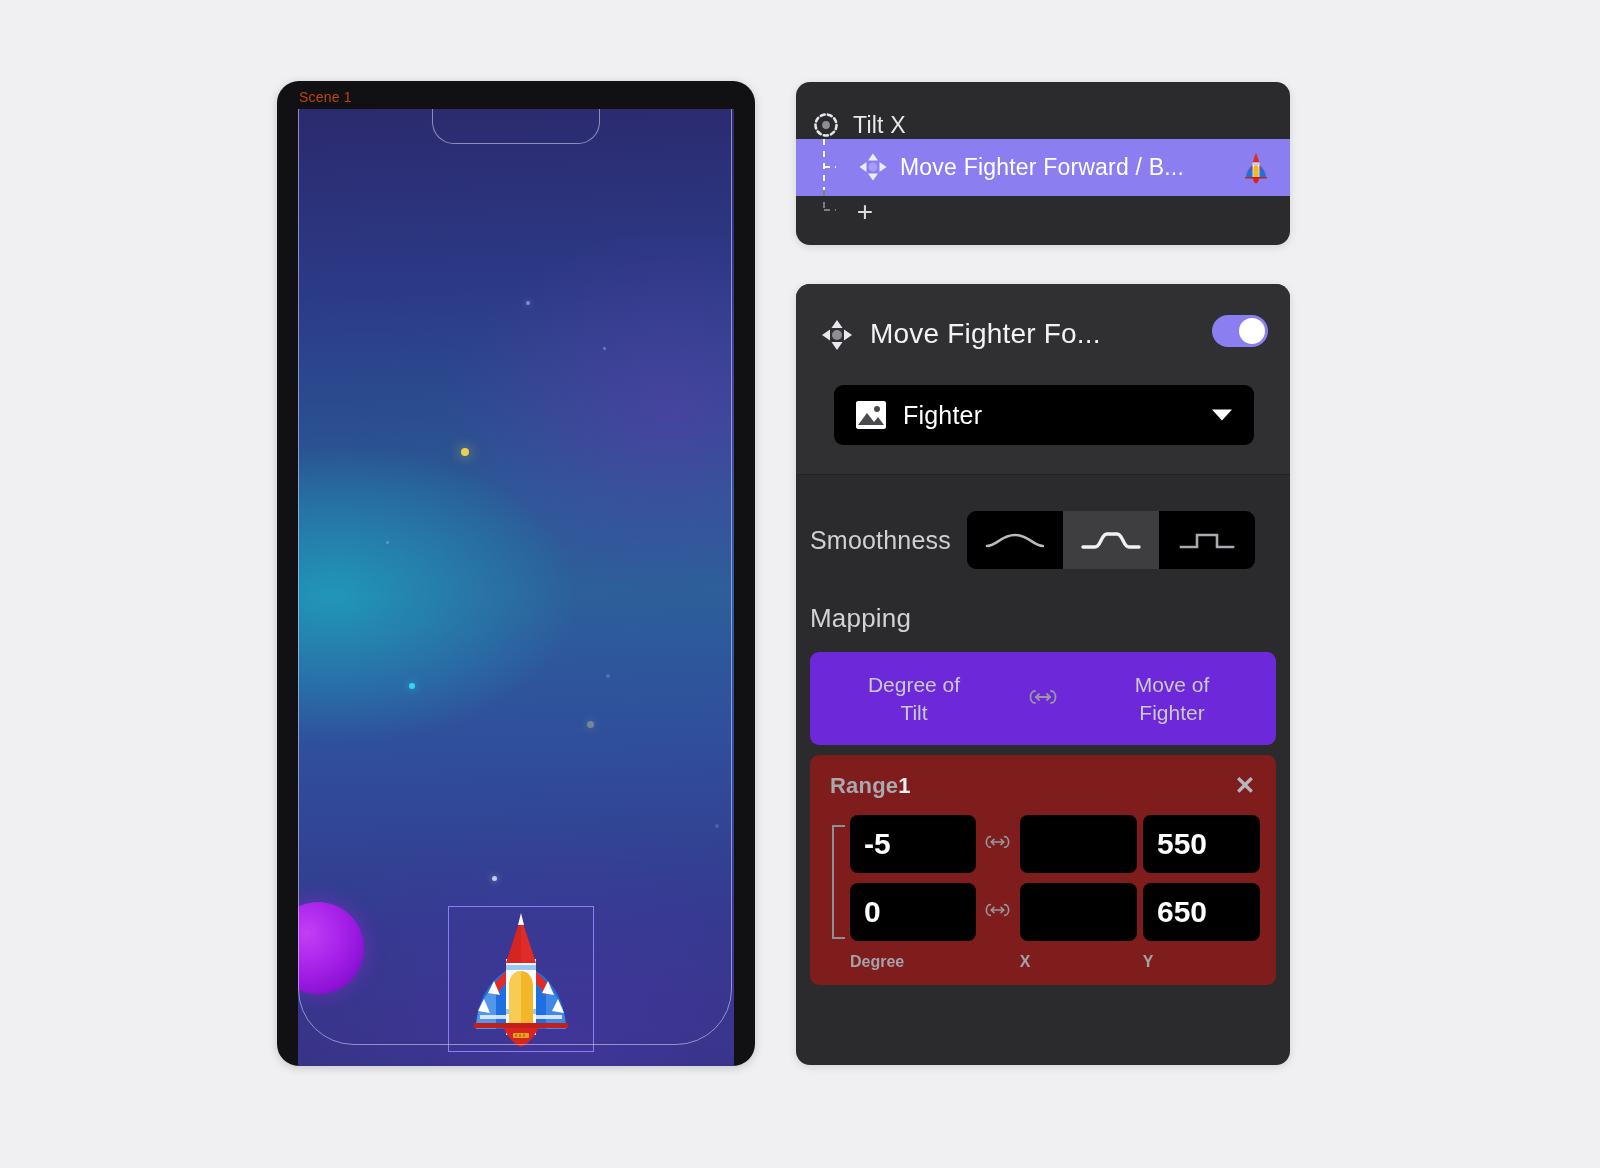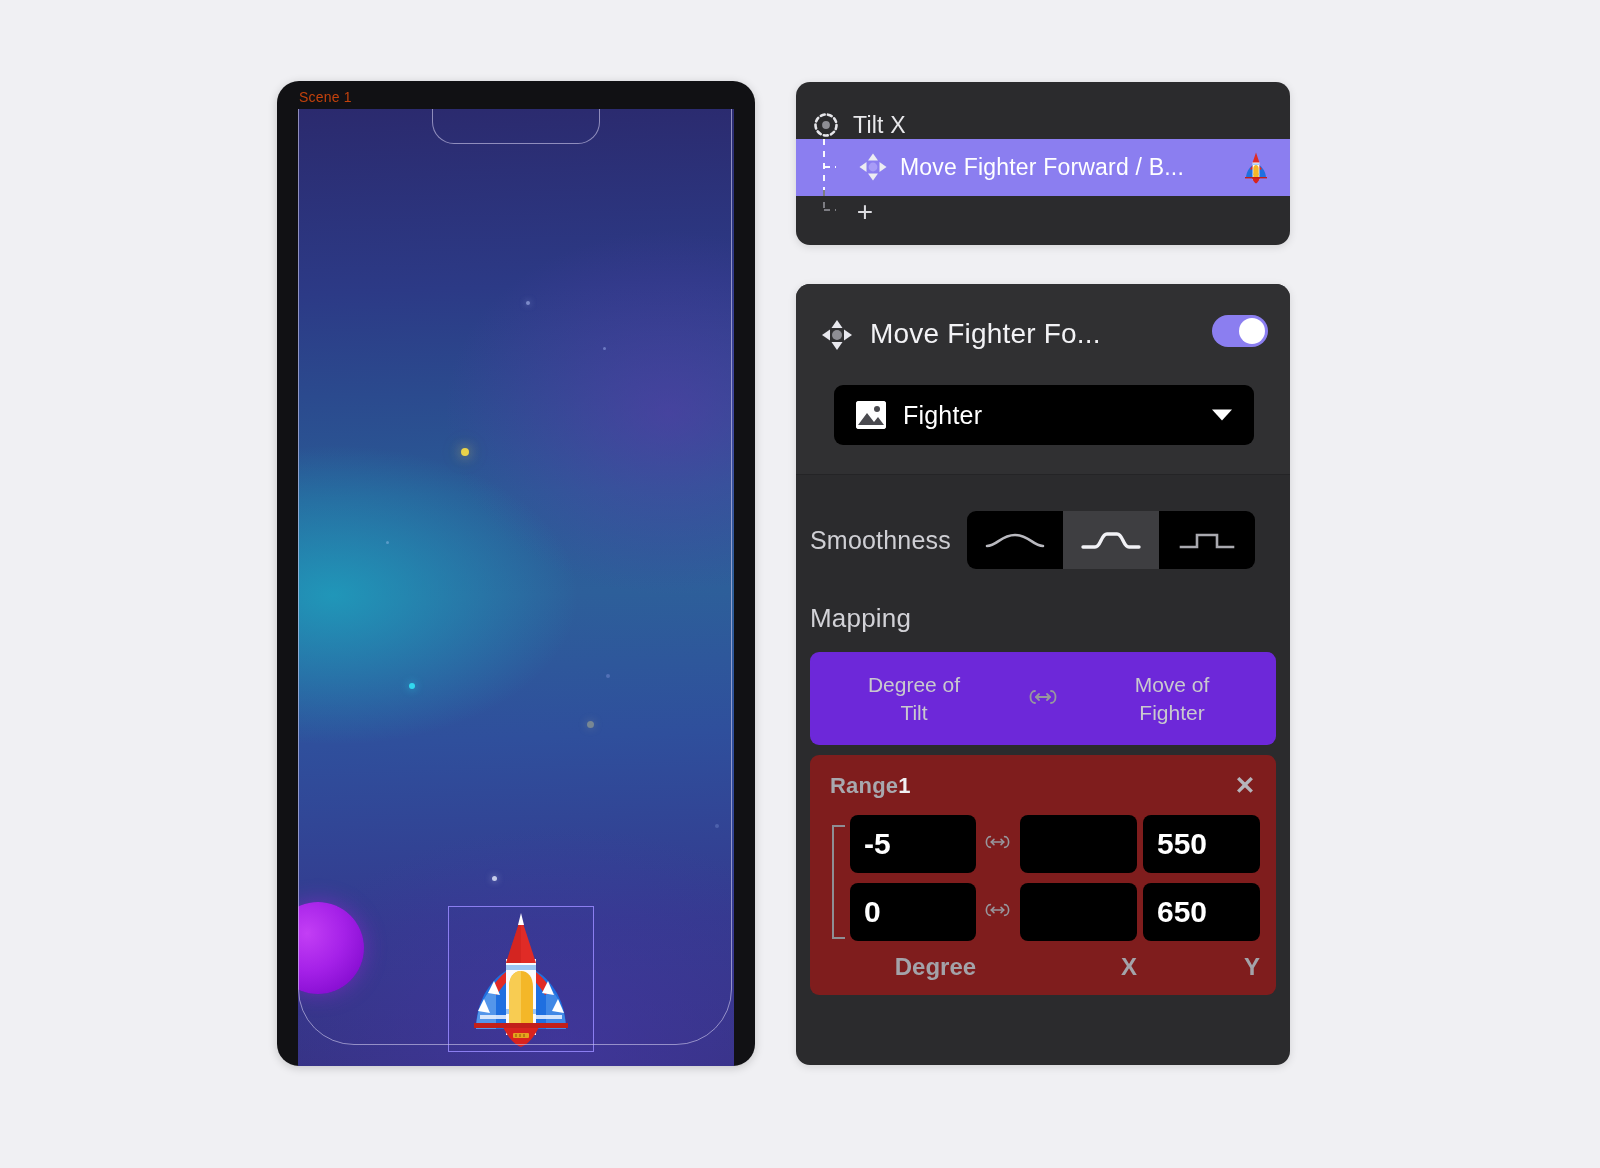--- a/index.html
+++ b/index.html
@@ -289,22 +289,22 @@
   .link-cell {
     width: 44px; flex: none;
     text-align: center;
   }
   .gap-cell { width: 6px; flex: none; }
   .axis-row {
     display: flex;
     padding: 2px 16px 6px 40px;
   }
   .axis-lab {
-    font-size: 24px; color: #a3a3a9;
-    text-align: right;
+    font-size: 16px; color: #a3a3a9;
+    text-align: left;
   }
   .axis-lab.deg { width: 127px; }
   .axis-lab.sp { width: 44px; }
   .axis-lab.xy { width: 118px; }
   .axis-lab.g { width: 6px; }
 </style>
 </head>
 <body>
 
 <div id="root">

